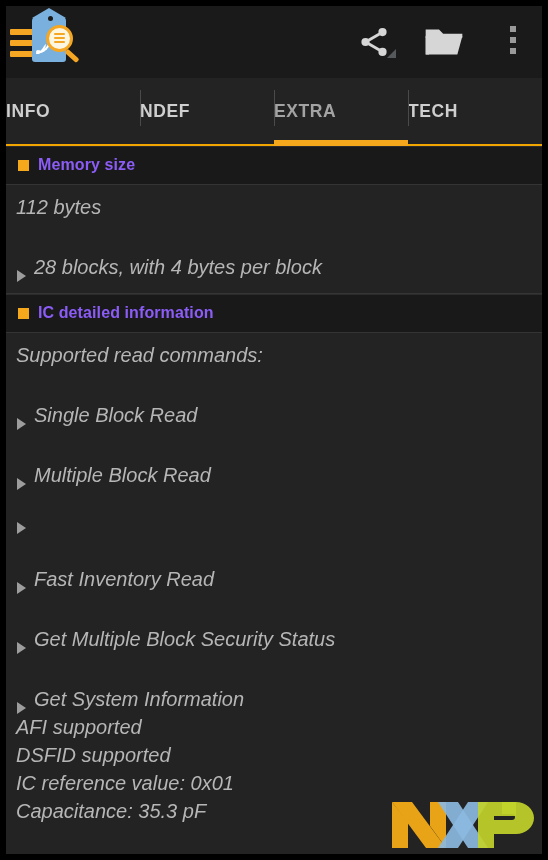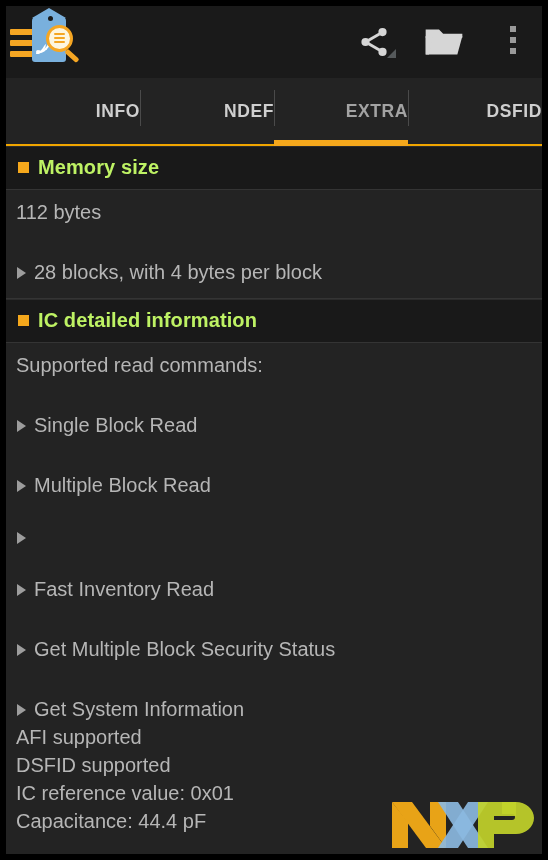--- a/index.html
+++ b/index.html
@@ -155,21 +155,21 @@
     background: #232323;
     display: flex;
     flex: 0 0 auto;
     border-bottom: 2px solid #f0a500;
   }
   .tab {
     position: relative;
     flex: 1 1 0;
     display: flex;
     align-items: center;
-    justify-content: flex-end;
+    justify-content: flex-start;
     color: #cfcfcf;
     font-size: 17.5px;
     font-weight: bold;
     letter-spacing: 0.6px;
   }
   .tab + .tab:before {
     content: "";
     position: absolute;
     left: 0; top: 12px;
     width: 1px; height: 36px;
@@ -199,37 +199,38 @@
     border-bottom: 1px solid #343434;
     border-top: 1px solid #2b2b2b;
   }
   .sec-header .sq {
     width: 11px; height: 11px;
     background: #f5a81c;
     margin-right: 9px;
     flex: 0 0 auto;
   }
   .sec-header .title {
-    color: #bef264;
-    font-size: 20px;
+    color: #8b5cf6;
+    font-size: 16px;
     font-weight: bold;
     letter-spacing: 0.1px;
   }
   .sec-body {
     background: #232323;
     padding: 8px 10px 12px 10px;
     border-bottom: 1px solid #343434;
   }
   .line {
     color: #b6b6b6;
     font-size: 20px;
     line-height: 28px;
     white-space: nowrap;
     display: flex;
-    align-items: center;
+    align-items: flex-end;
+    font-style: italic;
   }
   .line .tri {
     display: inline-block;
     width: 0; height: 0;
     border-top: 6px solid transparent;
     border-bottom: 6px solid transparent;
     border-left: 9px solid #9d9d9d;
     margin-right: 8px;
     flex: 0 0 auto;
     position: relative;
@@ -312,21 +313,21 @@
       </div>
       <div class="tab">
         <span>NDEF</span>
         <span class="underline"></span>
       </div>
       <div class="tab active">
         <span>EXTRA</span>
         <span class="underline"></span>
       </div>
       <div class="tab">
-        <span>DSFID</span>
+        <span>TECH</span>
         <span class="underline"></span>
       </div>
     </div>
 
     <div class="content">
 
       <div class="sec-header">
         <span class="sq"></span>
         <span class="title">Memory size</span>
       </div>
@@ -374,21 +375,21 @@
         <div class="line">
           <span>AFI supported</span>
         </div>
         <div class="line">
           <span>DSFID supported</span>
         </div>
         <div class="line">
           <span>IC reference value: 0x01</span>
         </div>
         <div class="line">
-          <span>Capacitance: 44.4 pF</span>
+          <span>Capacitance: 35.3 pF</span>
         </div>
       </div>
 
       <div class="nxp">
         <svg viewBox="0 0 146 58">
 
           <polygon points="2,6 2,52 18,52 18,26 2,6" fill="#e8a317"></polygon>
           <polygon points="2,6 22,6 56,52 36,52 2,6" fill="#e8a317"></polygon>
           <polygon points="40,6 56,6 56,52 40,30 40,6" fill="#e8a317"></polygon>
 

